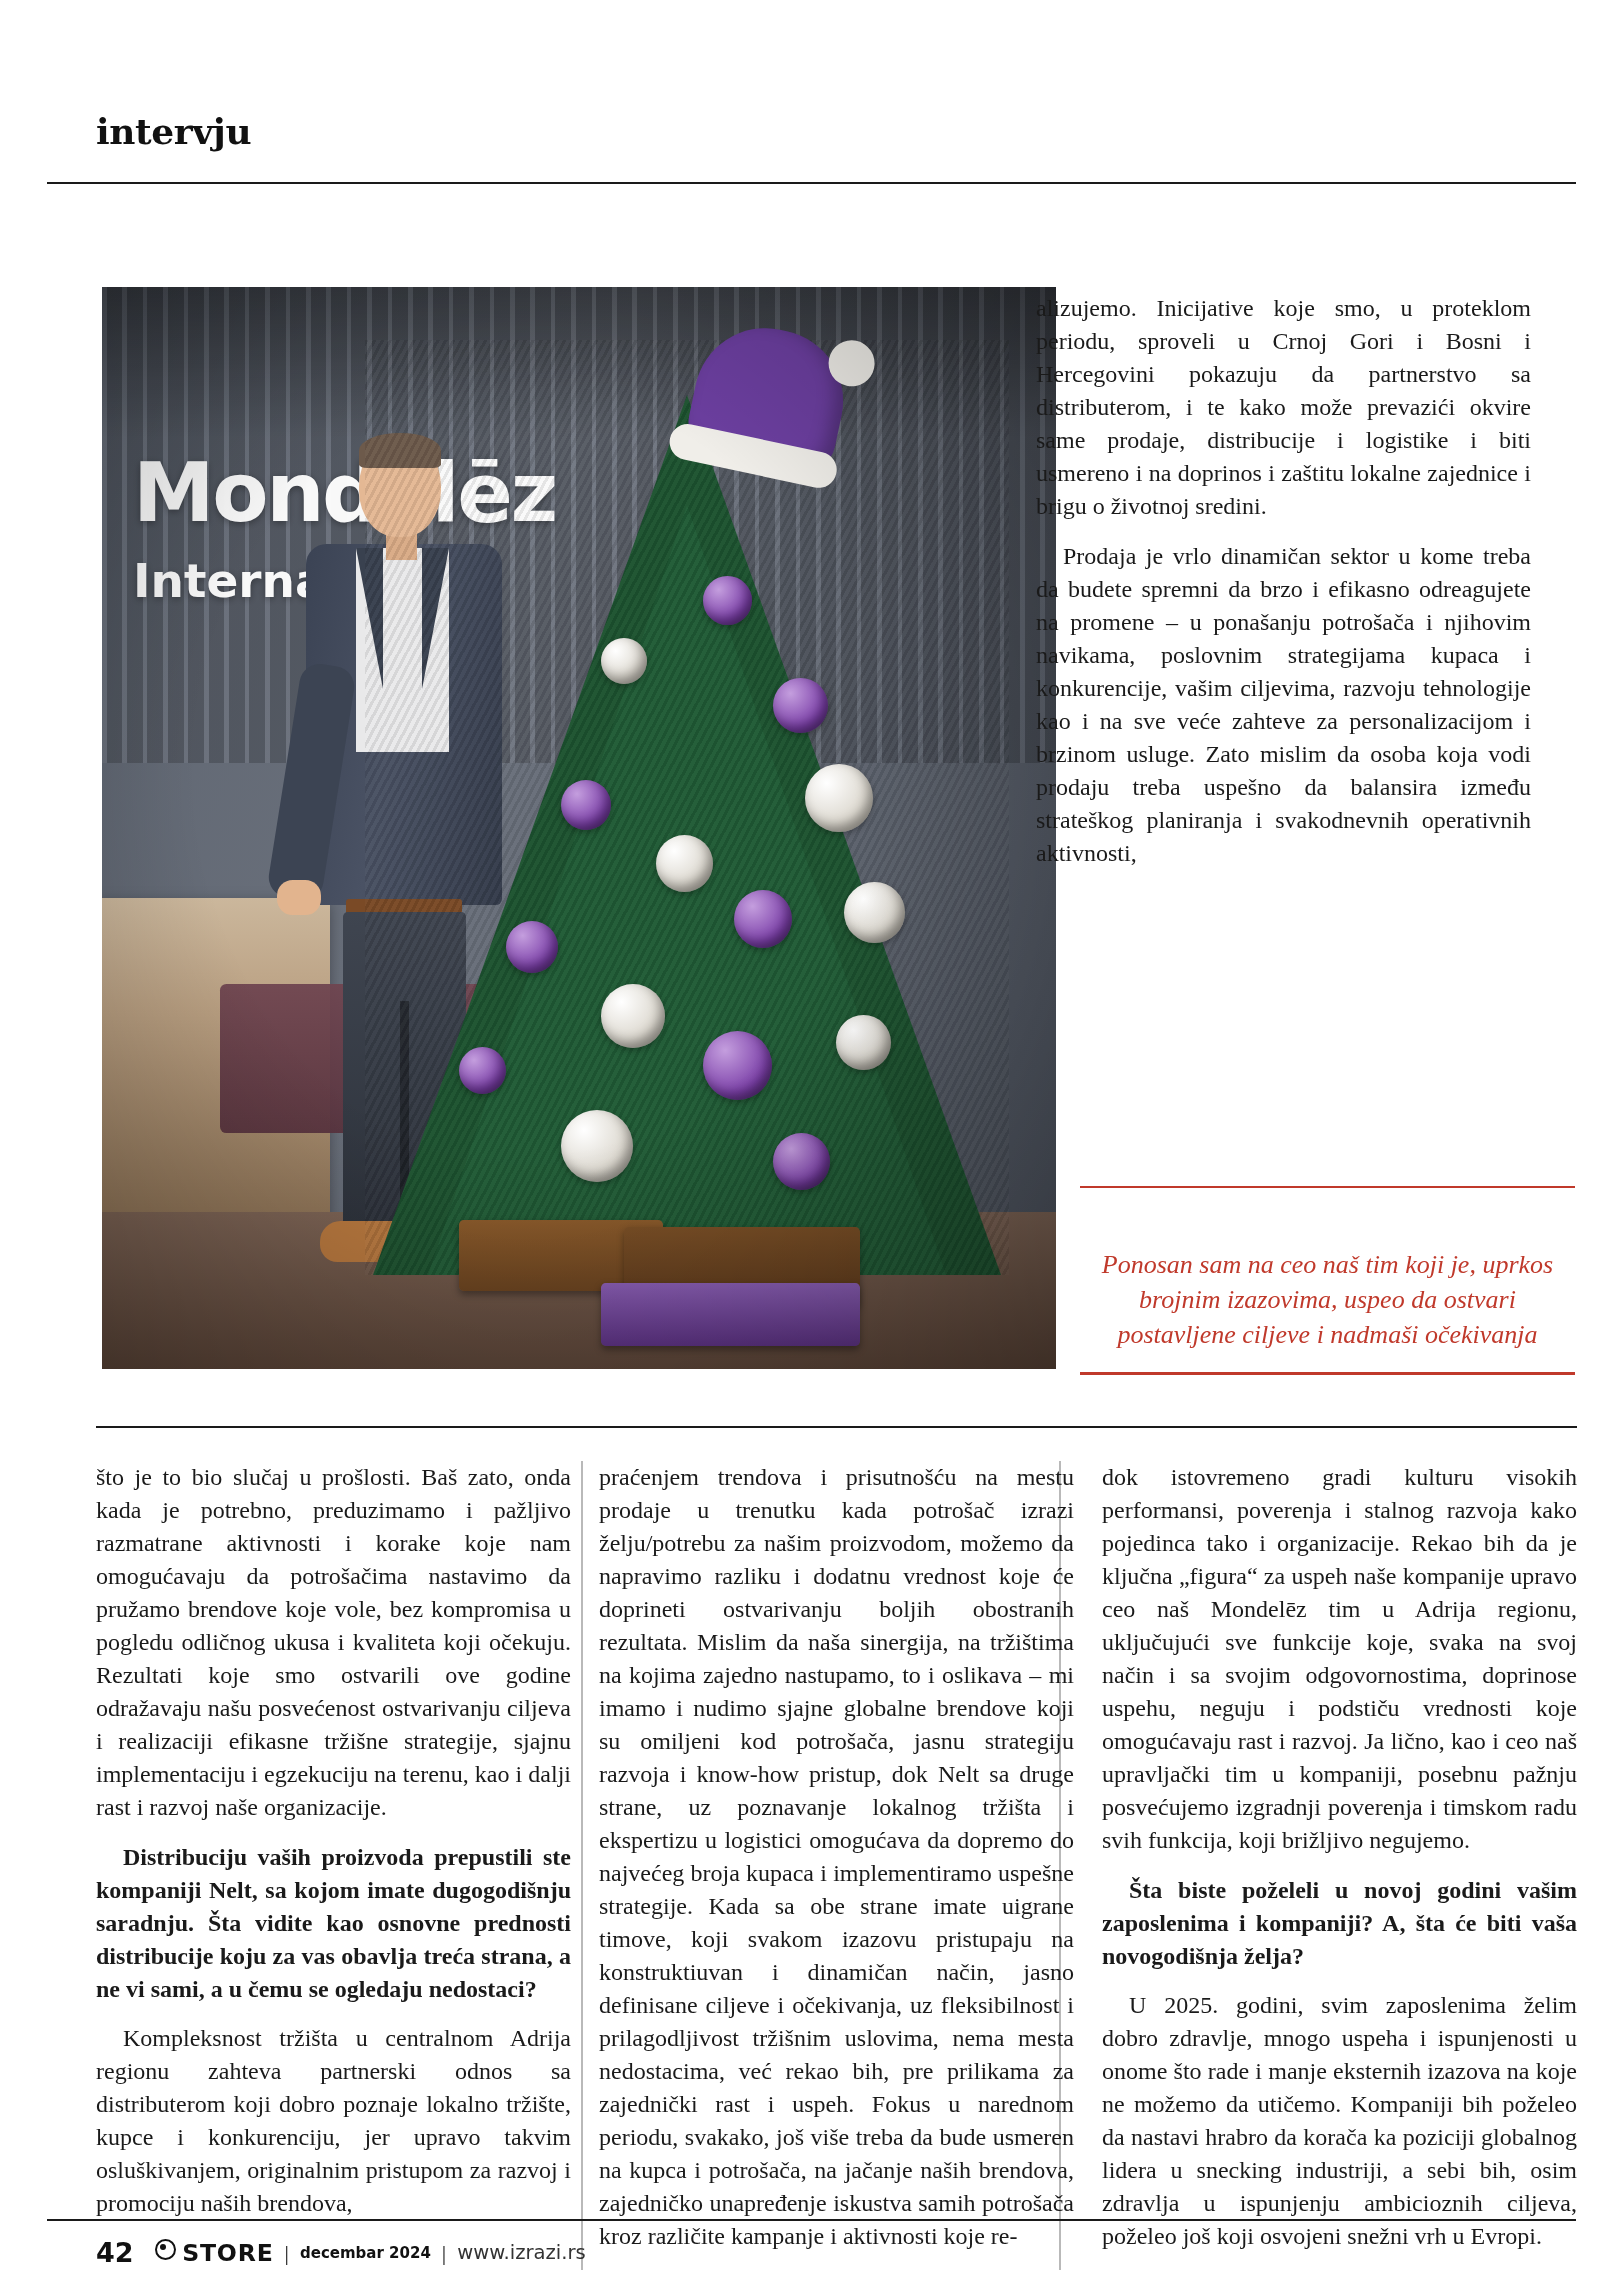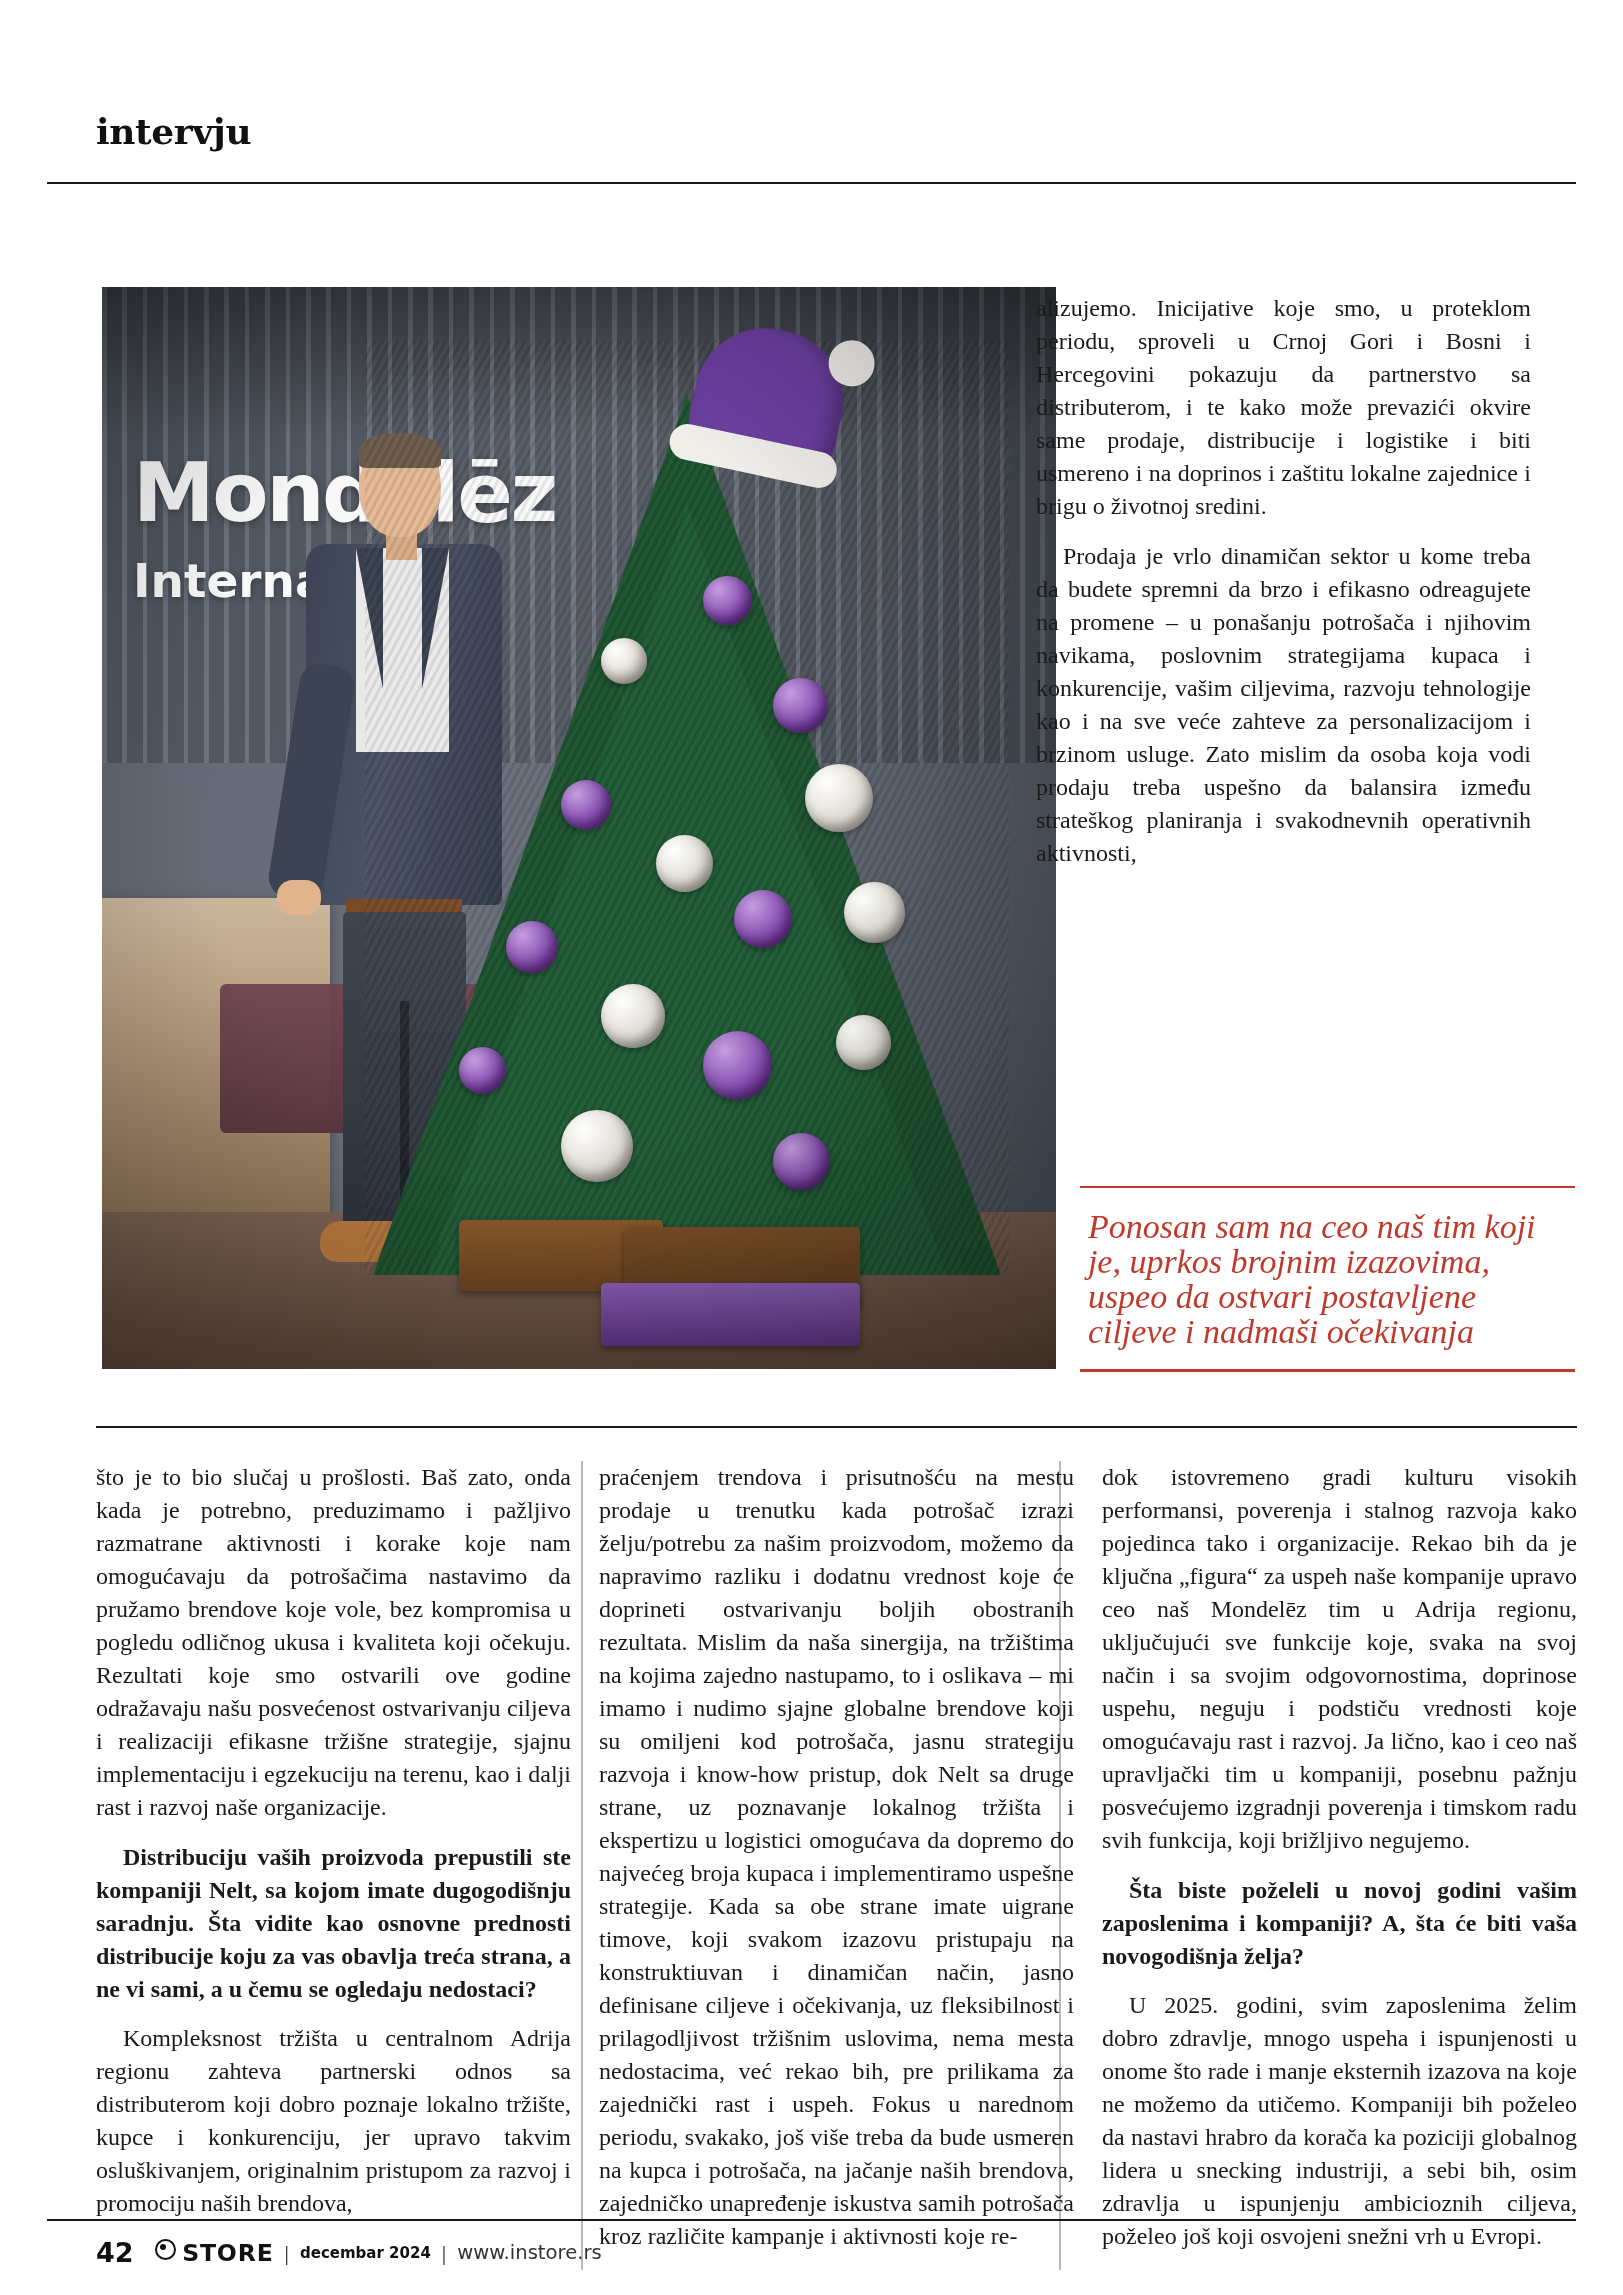--- a/index.html
+++ b/index.html
@@ -264,24 +264,26 @@
   .pullquote-wrap {
     position: absolute;
     left: 1080px;
     top: 1186px;
     width: 495px;
   }
   .pq-rule { height: 2.4px; background: #c0392b; width: 100%; }
   .pq-text {
     color: #c0392b;
     font-style: italic;
-    font-size: 34px;
+    font-size: 26px;
     line-height: 35px;
+    text-align: center;
     padding: 20.4px 7.9px 20.4px 7.9px;
     font-family: "Liberation Serif", serif;
+    margin-top: 38px;
   }
 
   
   .mid-rule {
     position: absolute;
     left: 96px;
     top: 1426px;
     width: 1481px;
     height: 2.4px;
     background: #1a1a1a;
@@ -476,17 +478,17 @@
   <div class="footer-rule"></div>
   <div class="footer">
     <span class="page-num">42</span>
     <span class="brand">
       <span class="mark"></span>
       <span>STORE</span>
     </span>
     <span class="foot-sep">|</span>
     <span class="foot-date">decembar 2024</span>
     <span class="foot-sep">|</span>
-    <span class="foot-url">www.instore.rs</span>
+    <span class="foot-url">www.izrazi.rs</span>
   </div>
 
 </div>
 
 
 </body></html>

